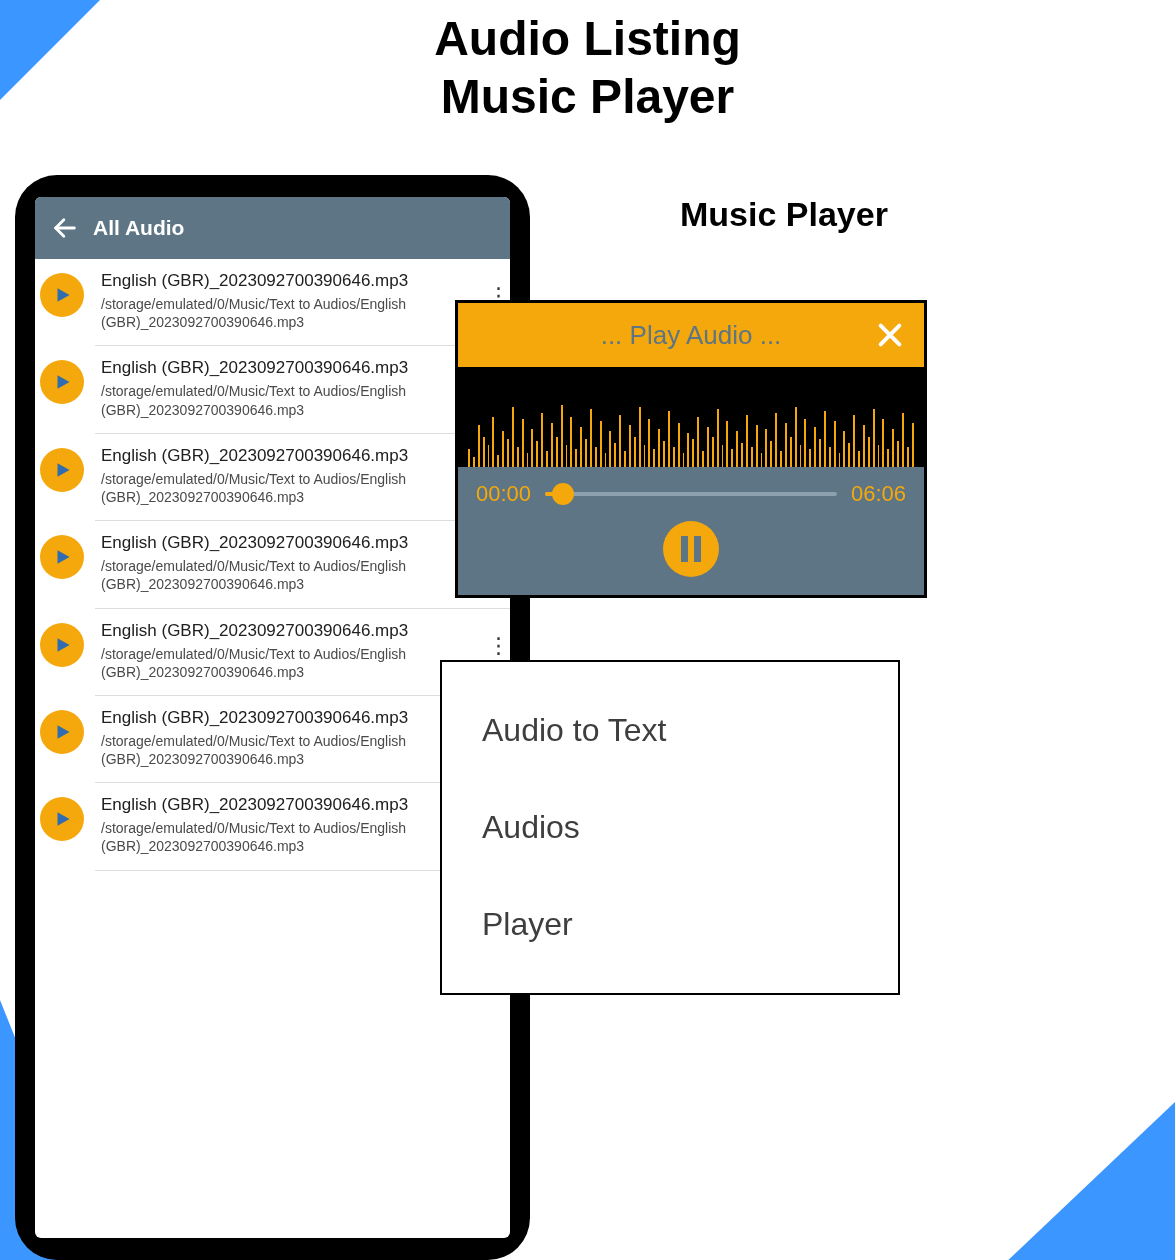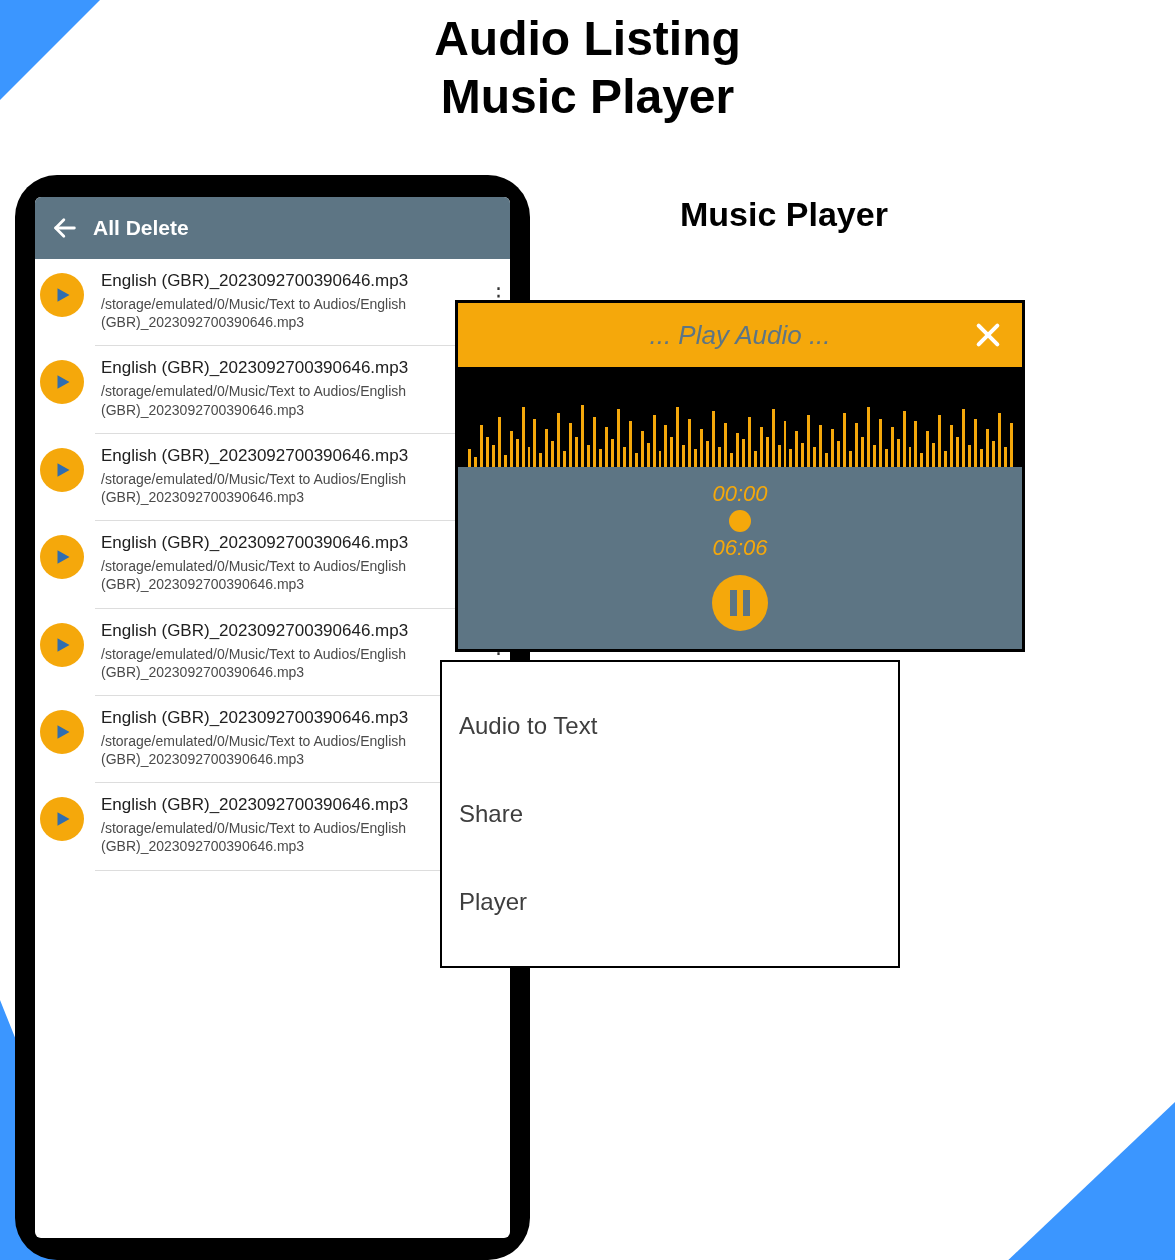--- a/index.html
+++ b/index.html
@@ -121,24 +121,23 @@
     cursor: pointer;
     color: #333;
     font-size: 22px;
     letter-spacing: -3px;
   }
 
   
   .player {
     position: absolute;
     top: 300px; left: 455px;
-    width: 570px;
+    width: 472px;
     border: 3px solid #000;
     background: #000;
-    font-style: italic;
   }
   .player-hdr {
     height: 64px;
     background: #f5a80b;
     display: flex;
     align-items: center;
     justify-content: center;
     position: relative;
     color: #5d7584;
     font-size: 26px;
@@ -168,21 +167,20 @@
   .controls {
     background: #5d7584;
     padding: 14px 18px 18px 18px;
   }
   .timebar {
     display: flex;
     align-items: center;
     gap: 14px;
     color: #f5a80b;
     font-size: 22px;
-    flex-direction: column;
   }
   .track {
     flex: 1;
     height: 4px;
     background: #8ca0ad;
     position: relative;
     border-radius: 2px;
   }
   .track-fill {
     position: absolute;
@@ -217,23 +215,23 @@
   
   .menu {
     position: absolute;
     top: 660px; left: 440px;
     width: 460px;
     background: #fff;
     border: 2px solid #000;
     padding: 20px 0;
   }
   .menu-item {
-    font-size: 24px;
+    font-size: 32px;
     color: #3e3e3e;
-    padding: 30px 17px;
+    padding: 30px 40px;
     cursor: pointer;
   }
 </style>
 </head>
 <body>
 
 <div class="tri-tl"></div>
 <div class="tri-bl"></div>
 <div class="tri-br"></div>
 
@@ -246,21 +244,21 @@
 
 <div class="phone">
   <div class="phone-screen">
     <div class="appbar">
       <div class="back">
         <svg width="28" height="28" viewBox="0 0 24 24" fill="none" stroke="#fff" stroke-width="2.4" stroke-linecap="round" stroke-linejoin="round">
             <line x1="20" y1="12" x2="4" y2="12"></line>
             <polyline points="11 5 4 12 11 19"></polyline>
           </svg>
       </div>
-      <div class="appbar-title">All Delete</div>
+      <div class="appbar-title">All Audio</div>
     </div>
     <div class="list" id="audio-list">
         <div class="row">
           <div class="play-ico">
             <svg width="18" height="18" viewBox="0 0 24 24">
               <polygon points="6,3 22,12 6,21" fill="#2f6db0"></polygon>
             </svg>
           </div>
           <div class="row-text">
             <div class="row-title">English (GBR)_2023092700390646.mp3</div>
@@ -454,15 +452,15 @@
     </div>
     <div class="pause-btn">
       <span></span>
       <span></span>
     </div>
   </div>
 </div>
 
 <div class="menu" id="context-menu">
     <div class="menu-item">Audio to Text</div>
-    <div class="menu-item">Share</div>
+    <div class="menu-item">Audios</div>
     <div class="menu-item">Player</div>
   </div>
 
 </body></html>

